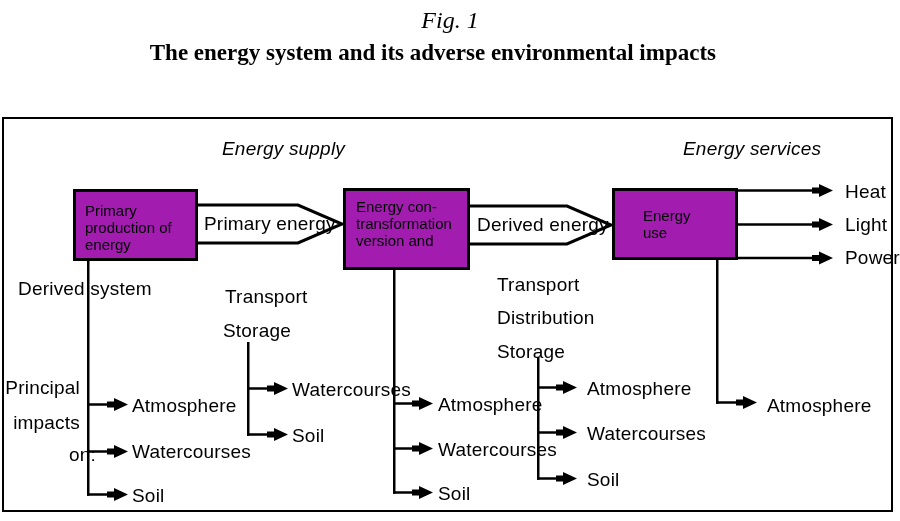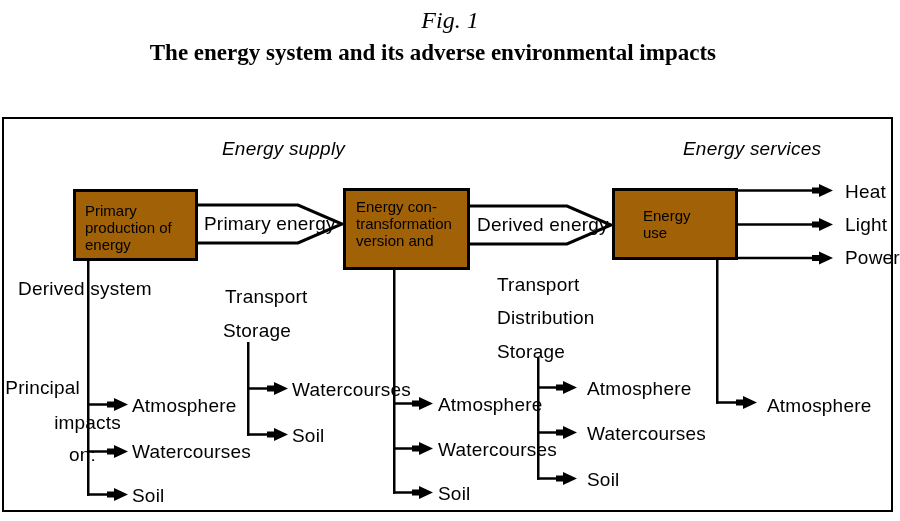--- a/index.html
+++ b/index.html
@@ -8,21 +8,21 @@
   .fig-label{position:absolute;left:0;top:7px;width:900px;text-align:center;
              font-family:"Liberation Serif",serif;font-style:italic;font-size:24px;}
   .fig-title{position:absolute;left:0;top:40px;width:716px;text-align:right;
              font-family:"Liberation Serif",serif;font-weight:bold;font-size:23px;}
   .frame{position:absolute;left:2px;top:117px;width:891px;height:395px;
          border:2px solid #000;box-sizing:border-box;background:#fff;}
   .layer{position:absolute;left:0;top:0;width:900px;height:521px;}
   .lbl{position:absolute;font-size:19px;line-height:16px;white-space:nowrap;letter-spacing:0.2px;}
   .ital{font-style:italic;}
   .ra{text-align:right;width:80px;left:0;}
-  .nbox{position:absolute;border:3px solid #000;background:#a16207;box-sizing:border-box;
+  .nbox{position:absolute;border:3px solid #000;background:#a21caf;box-sizing:border-box;
         font-size:15px;line-height:17px;white-space:nowrap;}
   .b1{left:73px;top:189px;width:125px;height:72px;padding:10px 0 0 9px;}
   .b2{left:343px;top:188px;width:127px;height:82px;padding:7px 0 0 10px;}
   .b3{left:612px;top:188px;width:126px;height:72px;padding:16px 0 0 28px;}
   svg{display:block;}
 </style>
 </head>
 <body>
 
 <div class="canvas">
@@ -114,21 +114,21 @@
 
   <div class="lbl" style="left:204px;top:216px;">Primary energy</div>
   <div class="lbl" style="left:477px;top:217px;">Derived energy</div>
 
   <div class="lbl" style="left:845px;top:184px;">Heat</div>
   <div class="lbl" style="left:845px;top:217px;">Light</div>
   <div class="lbl" style="left:845px;top:250px;">Power</div>
 
   <div class="lbl" style="left:18px;top:281px;">Derived system</div>
   <div class="lbl ra" style="top:380px;">Principal</div>
-  <div class="lbl ra" style="top:415px;padding-left:41px;">impacts</div>
+  <div class="lbl ra" style="top:415px;">impacts</div>
   <div class="lbl ra" style="top:447px;padding-left:16px;">on:</div>
 
   <div class="lbl" style="left:132px;top:398px;">Atmosphere</div>
   <div class="lbl" style="left:132px;top:444px;">Watercourses</div>
   <div class="lbl" style="left:132px;top:488px;">Soil</div>
 
   <div class="lbl" style="left:225px;top:289px;">Transport</div>
   <div class="lbl" style="left:223px;top:323px;">Storage</div>
   <div class="lbl" style="left:292px;top:382px;">Watercourses</div>
   <div class="lbl" style="left:292px;top:428px;">Soil</div>

